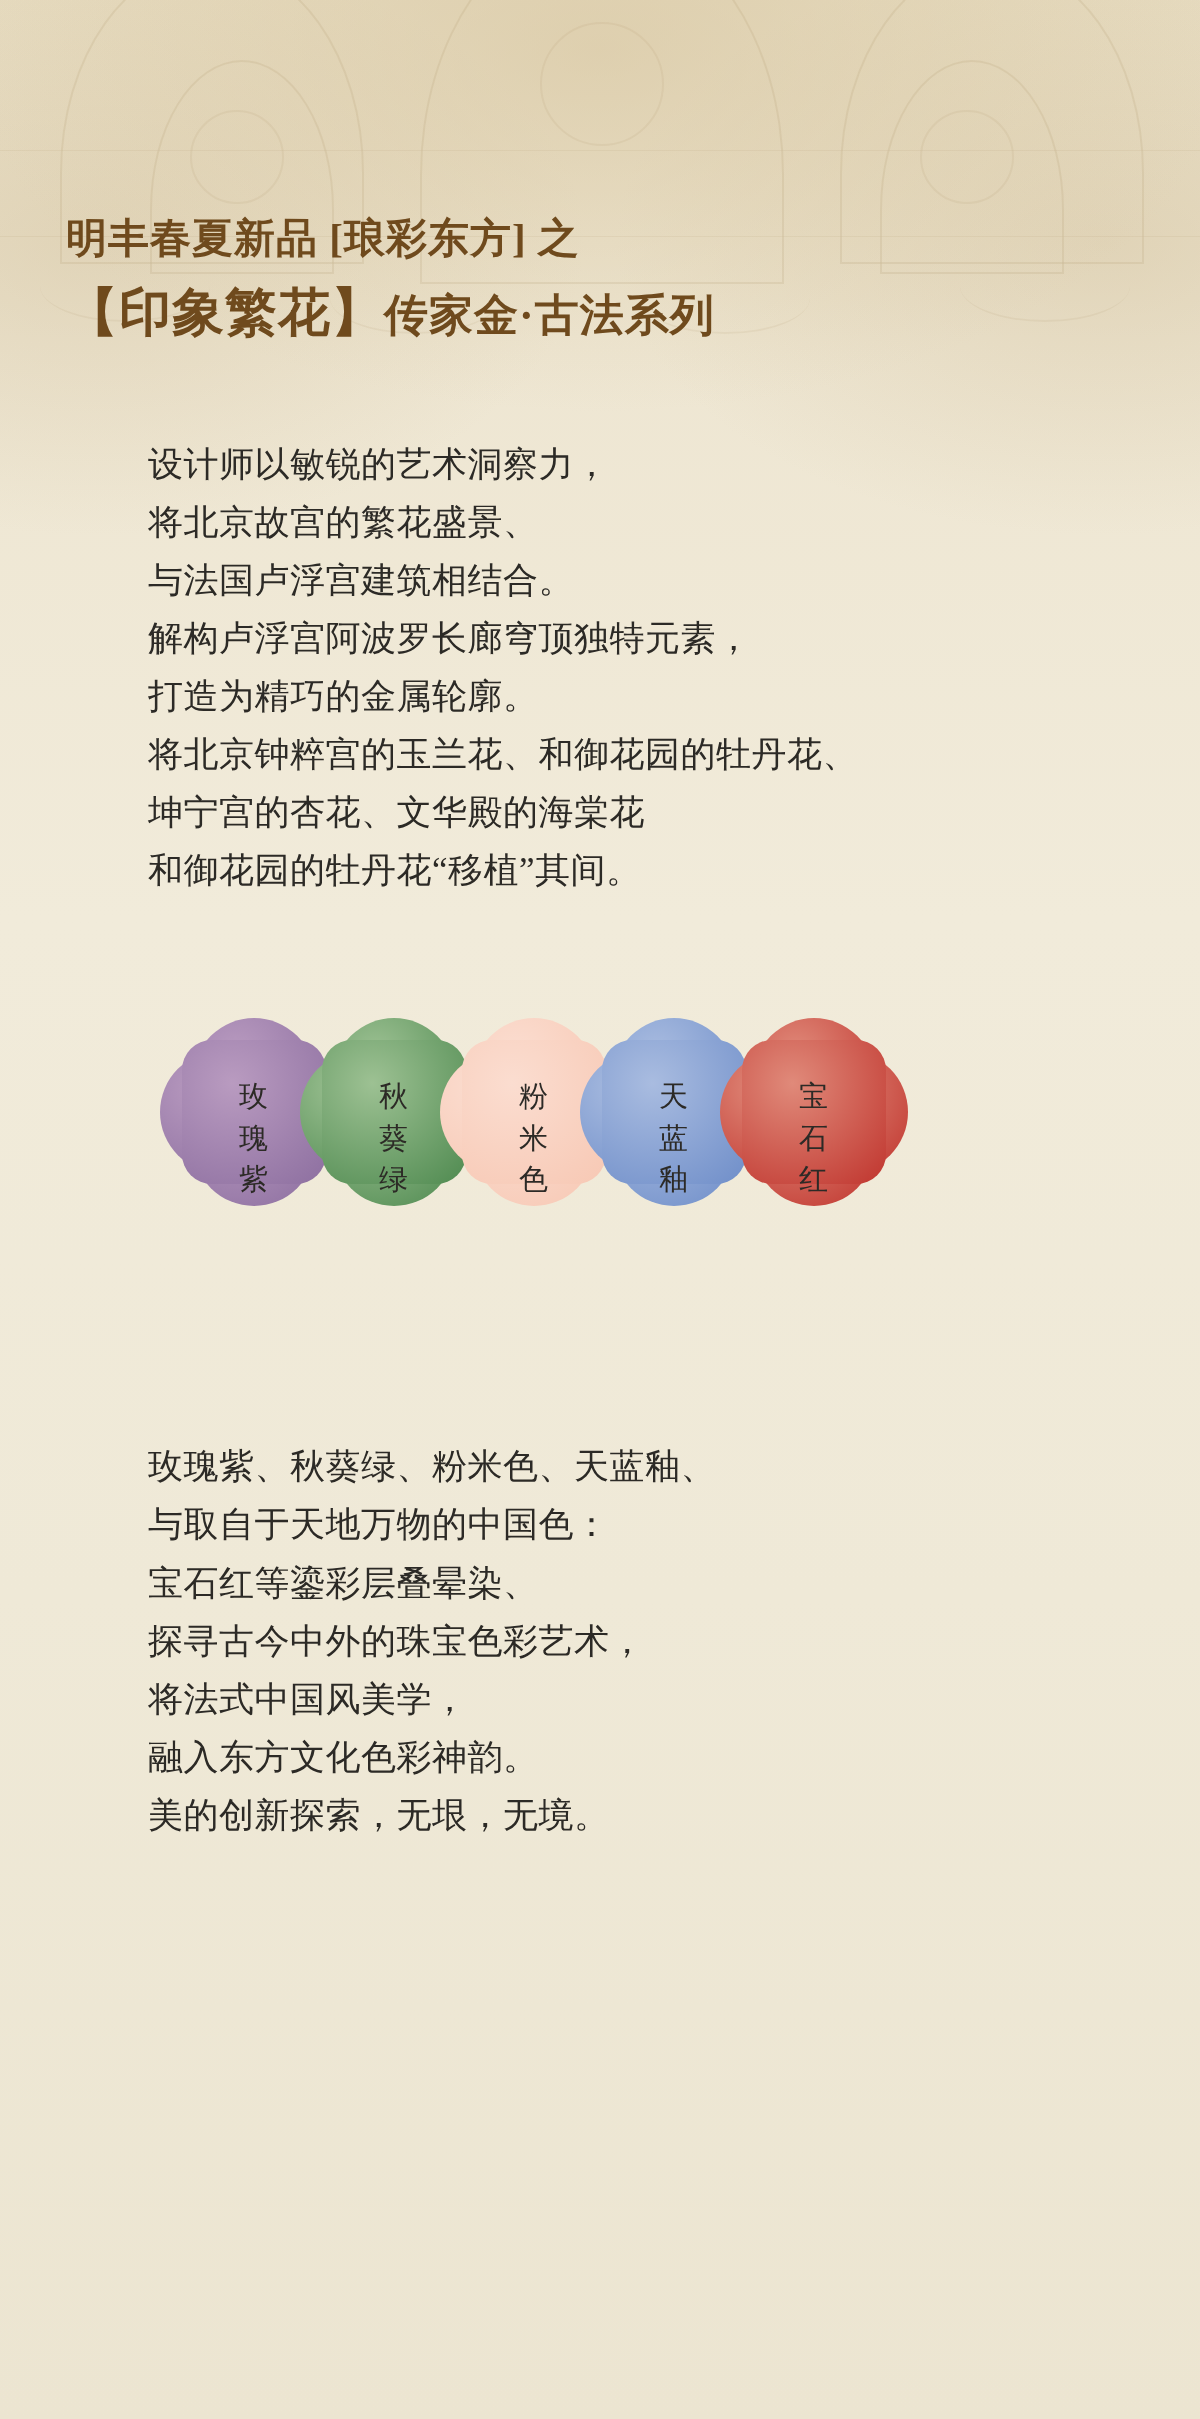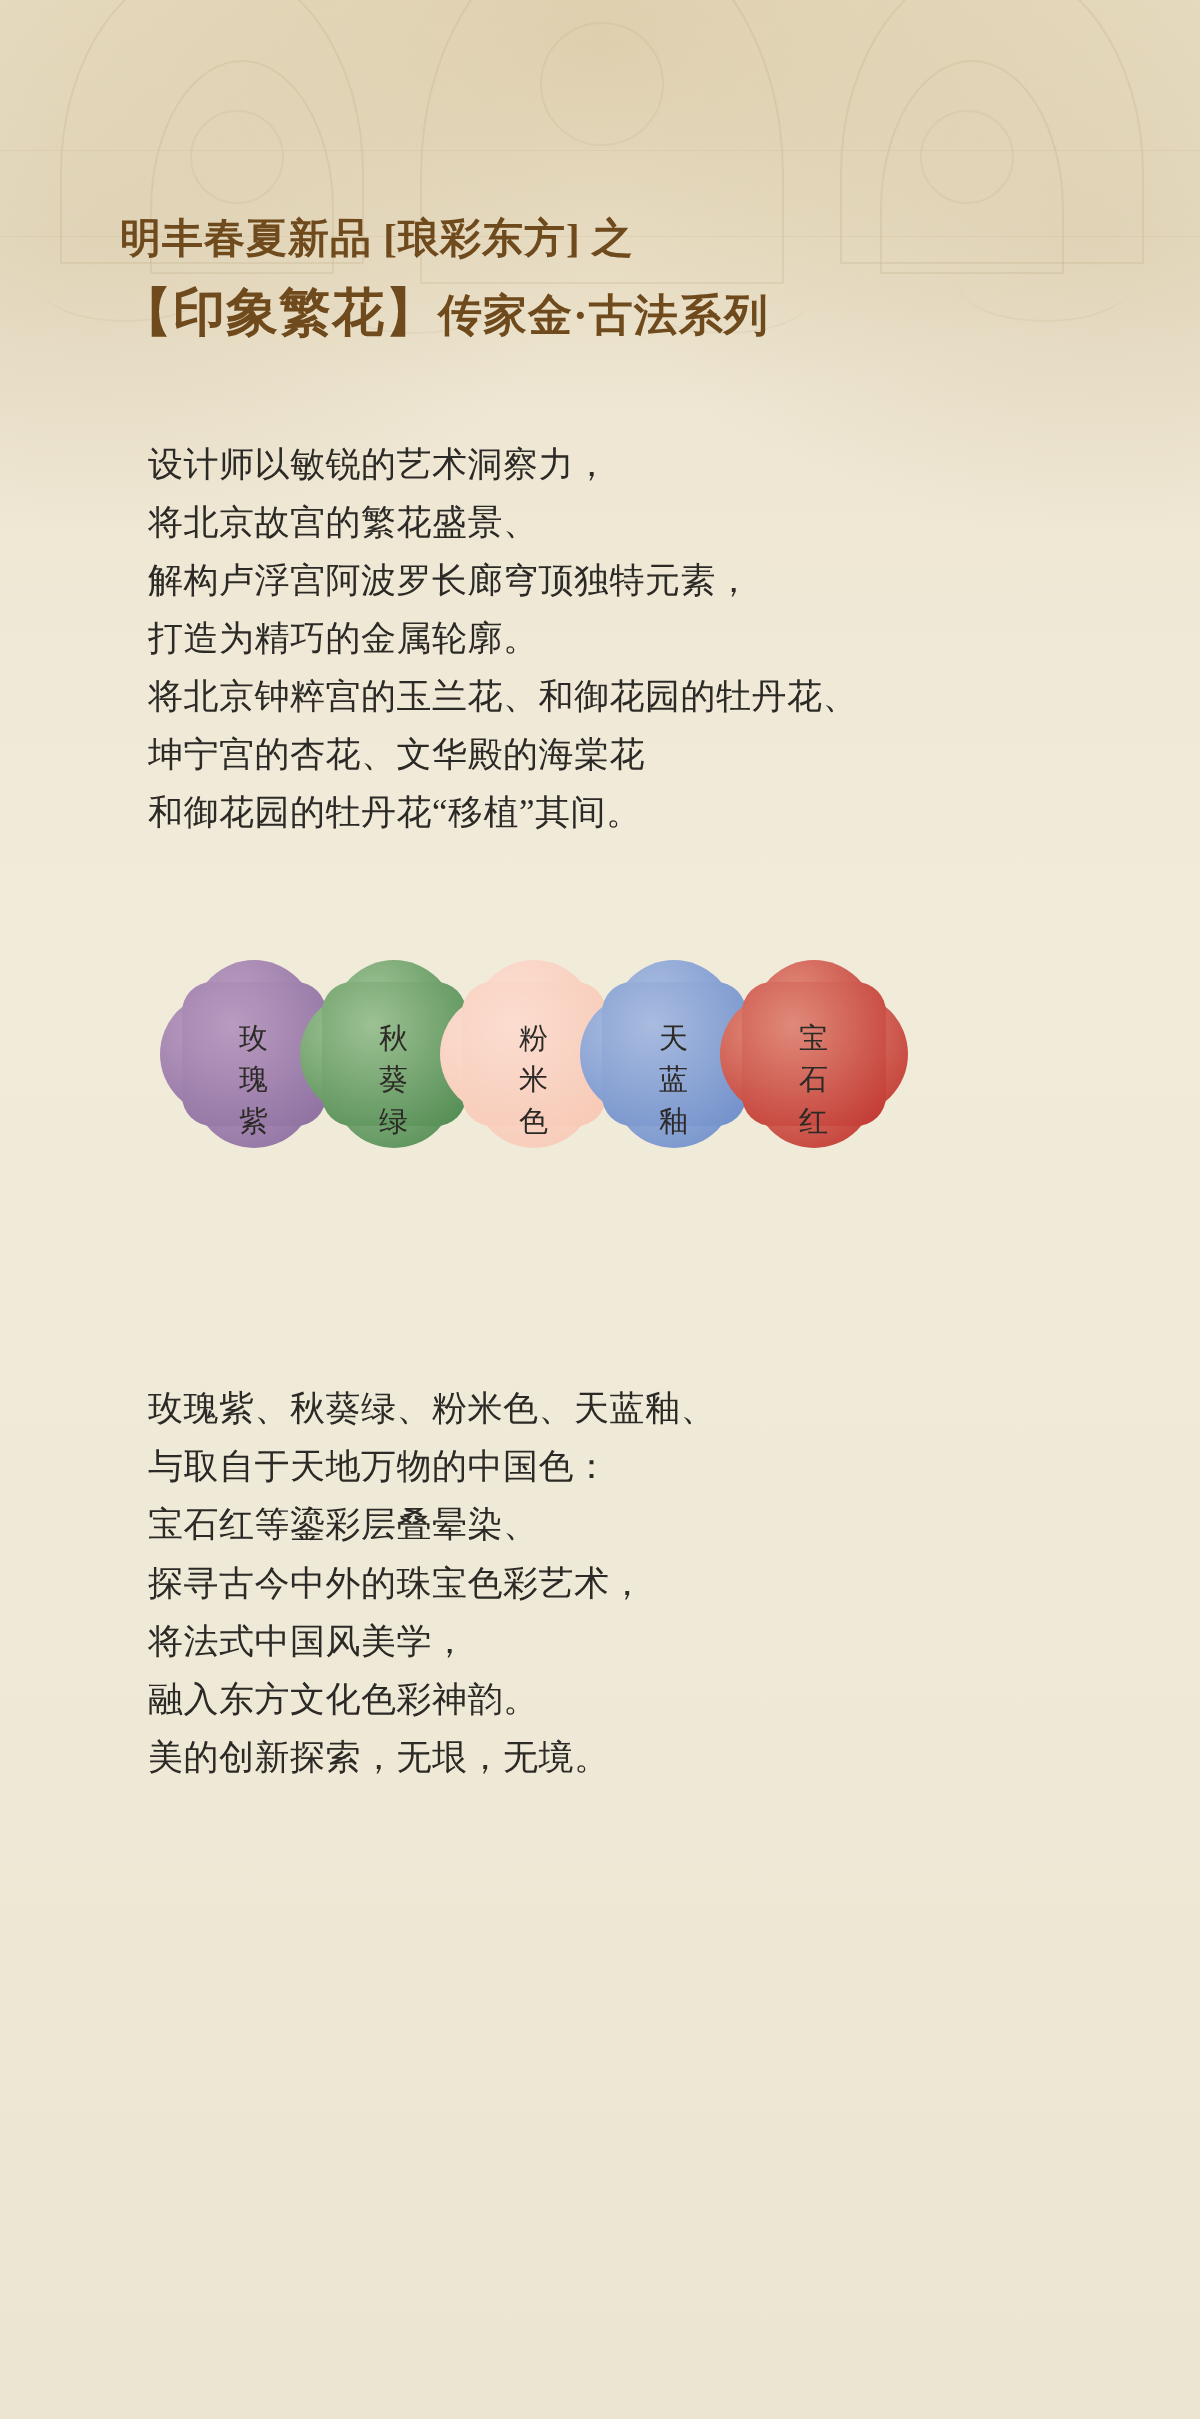--- a/index.html
+++ b/index.html
@@ -76,21 +76,21 @@
 
   .content {
     position: relative;
     z-index: 2;
     padding: 0 0 0 0;
   }
 
   
   .title-block {
     margin: 205px 0 0 0;
-    padding-left: 120px;
+    padding-left: 66px;
     color: #6f4a1d;
   }
   .title-line {
     font-size: 41px;
     line-height: 1.62;
     letter-spacing: 1px;
     font-weight: 700;
     white-space: nowrap;
   }
   .title-line-2 .emph {
@@ -191,20 +191,21 @@
   <div class="content">
 
     <div class="title-block">
       <div class="title-line title-line-1">明丰春夏新品 [琅彩东方] 之</div>
       <div class="title-line title-line-2"><span class="emph">【印象繁花】</span><span class="sub">传家金·古法系列</span></div>
     </div>
 
     <div class="para para-1">
       <div class="row">设计师以敏锐的艺术洞察力，</div>
       <div class="row">将北京故宫的繁花盛景、</div>
+      <div class="row">与法国卢浮宫建筑相结合。</div>
       <div class="row">解构卢浮宫阿波罗长廊穹顶独特元素，</div>
       <div class="row">打造为精巧的金属轮廓。</div>
       <div class="row">将北京钟粹宫的玉兰花、和御花园的牡丹花、</div>
       <div class="row">坤宁宫的杏花、文华殿的海棠花</div>
       <div class="row">和御花园的牡丹花“移植”其间。</div>
     </div>
 
     <div class="swatches">
       <div class="swatch-row" id="swatch-row">
           <div class="quatre" style="left: 0px; z-index: 10;">

